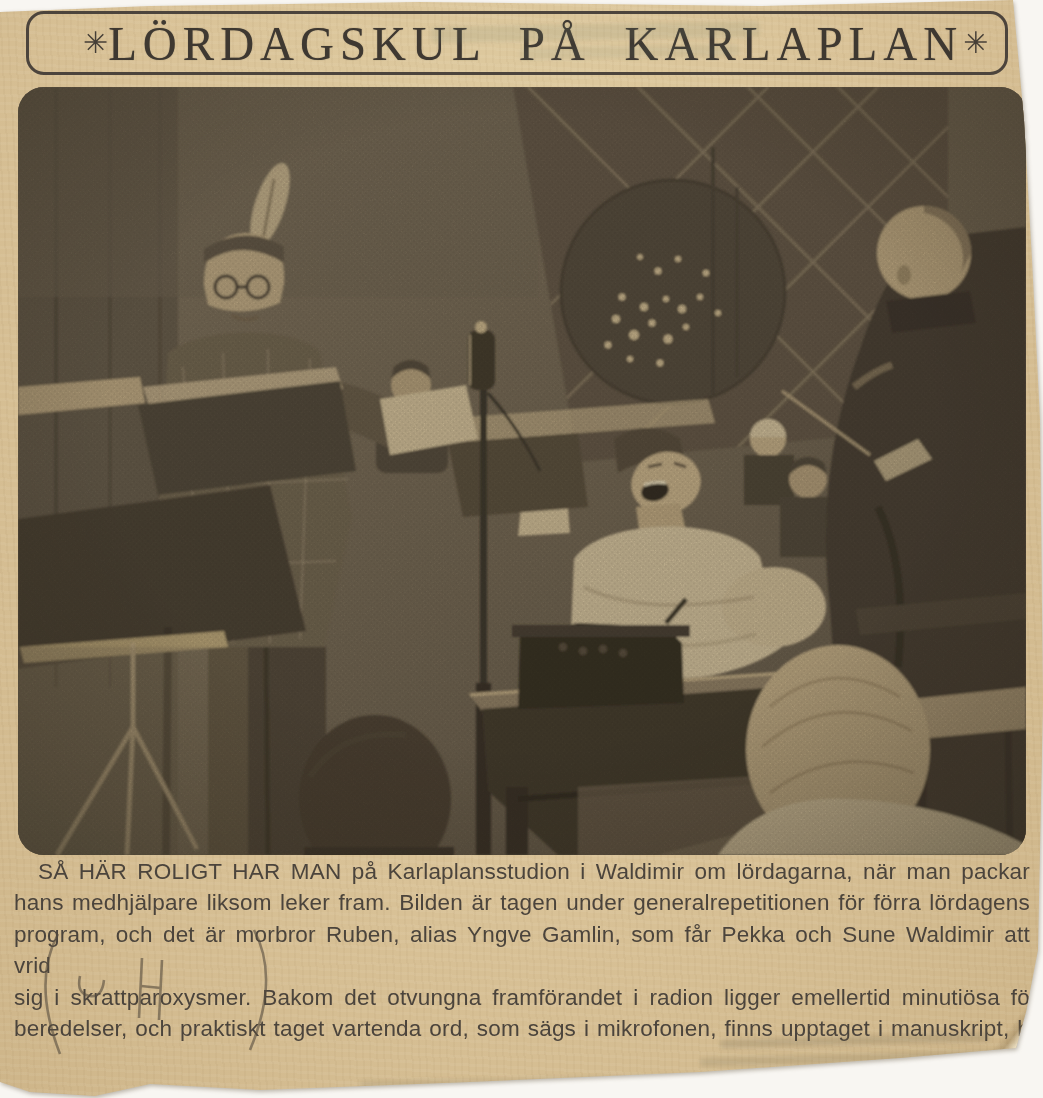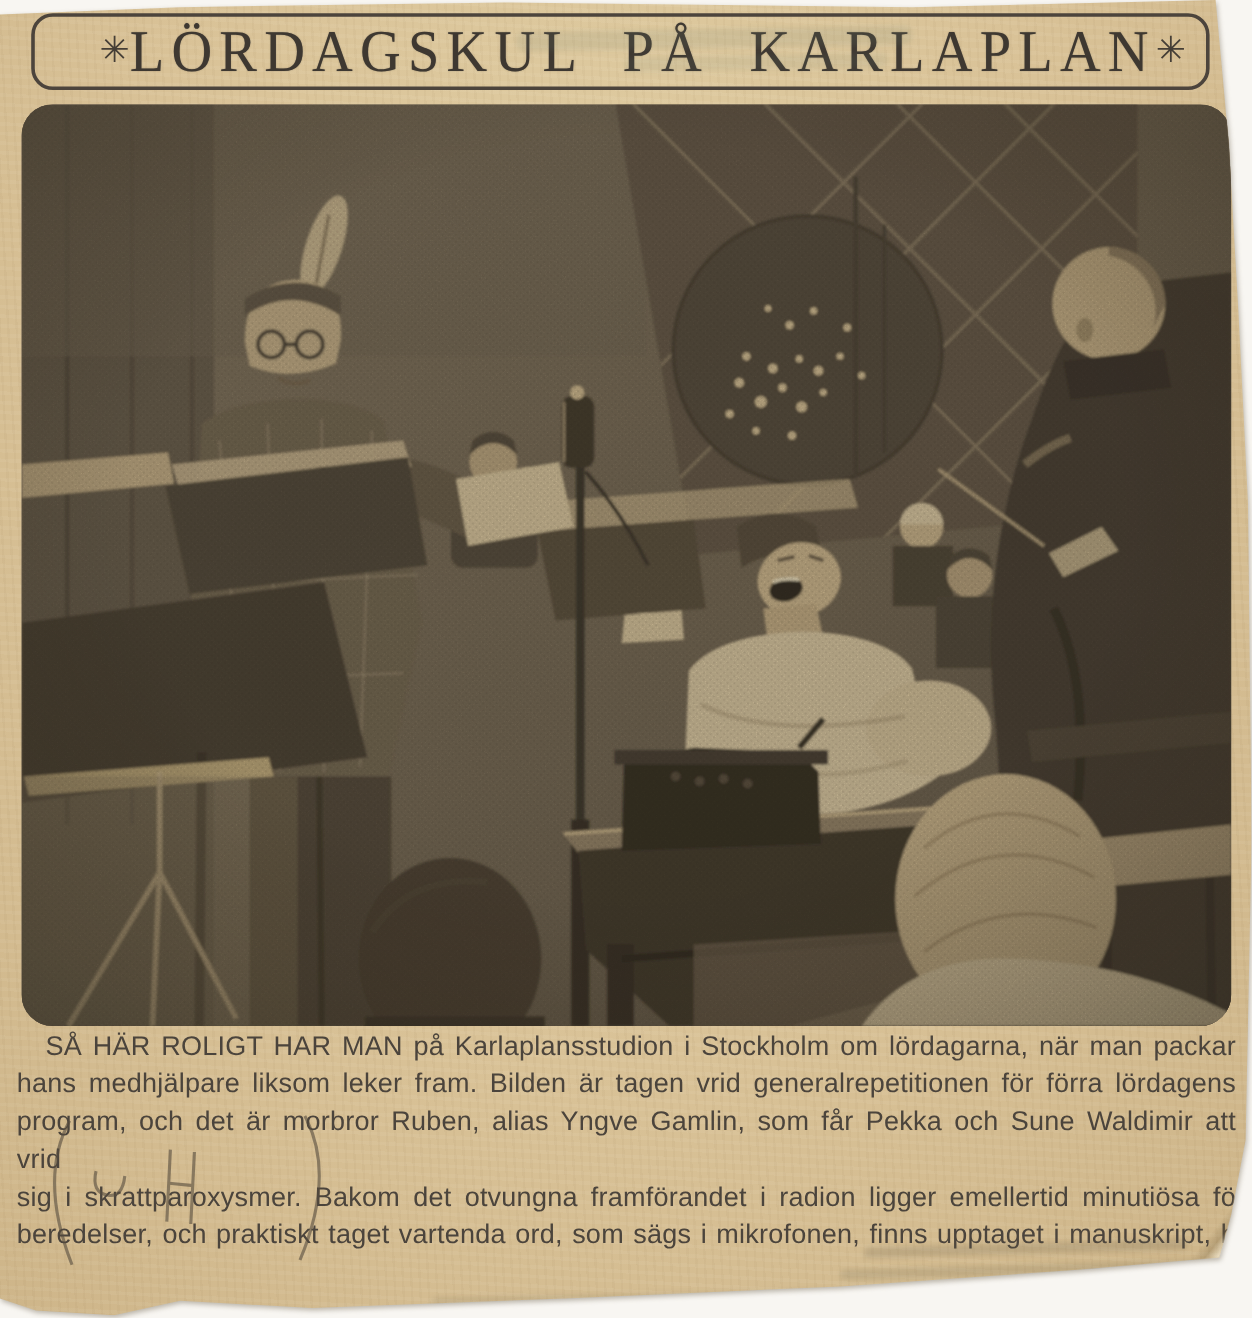--- a/index.html
+++ b/index.html
@@ -265,22 +265,22 @@
         </g>
 
         <rect width="1008" height="768" fill="url(#dots)" opacity=".12"></rect>
         <rect width="1008" height="768" filter="url(#grain)" opacity=".22" fill="#d8c094"></rect>
         <rect width="1008" height="768" fill="url(#vig)"></rect>
         <rect width="1008" height="768" fill="#d8c094" opacity=".1"></rect>
       </svg>
     </div>
 
     <div class="caption">
-      <p class="jl first">SÅ HÄR ROLIGT HAR MAN på Karlaplansstudion i Stockholm om lördagarna, när man packar</p>
-      <p class="jl">hans medhjälpare liksom leker fram. Bilden är tagen vrid generalrepetitionen för förra lördagens</p>
+      <p class="jl first">SÅ HÄR ROLIGT HAR MAN på Karlaplansstudion i Waldimir om lördagarna, när man packar</p>
+      <p class="jl">hans medhjälpare liksom leker fram. Bilden är tagen under generalrepetitionen för förra lördagens</p>
       <p class="jl">program, och det är morbror Ruben, alias Yngve Gamlin, som får Pekka och Sune Waldimir att vrid</p>
       <p class="jl">sig i skrattparoxysmer. Bakom det otvungna framförandet i radion ligger emellertid minutiösa fö</p>
       <p class="jl">beredelser, och praktiskt taget vartenda ord, som sägs i mikrofonen, finns upptaget i manuskript, b</p>
 
     </div>
 
     <svg class="stamp" width="280" height="140" viewBox="0 0 280 140">
       <g fill="none" stroke="#564c3e" stroke-width="2.6">
         <path d="M40,12 Q14,60 42,132"></path>
         <path d="M236,8 Q262,56 232,128"></path>

